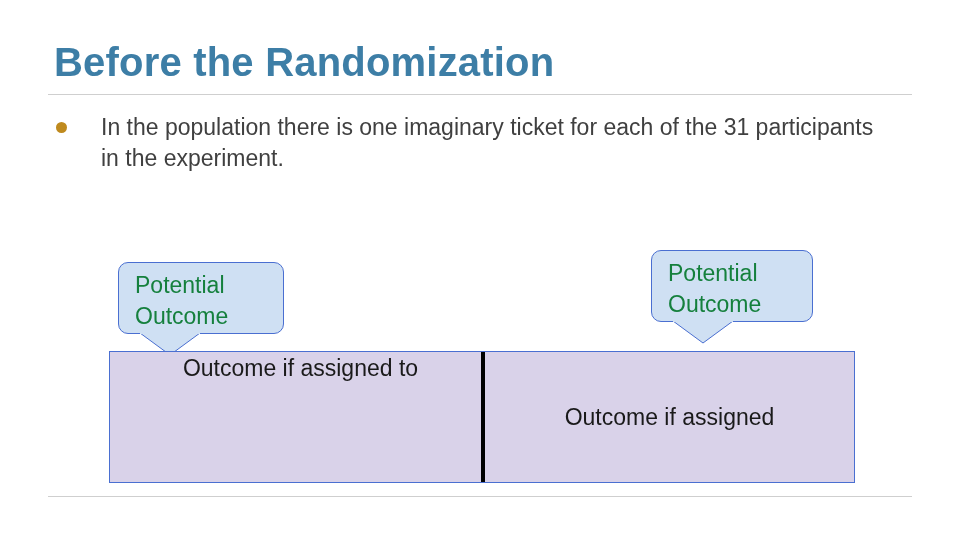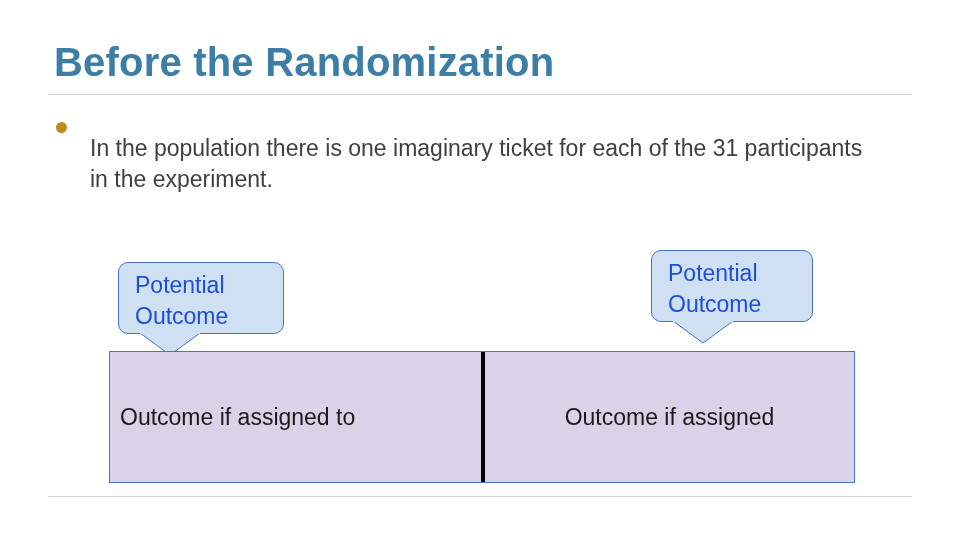--- a/index.html
+++ b/index.html
@@ -48,21 +48,20 @@
   #bullet-list {
     position: absolute;
     left: 56px;
     top: 112px;
     width: 860px;
   }
   .bullet-row {
     display: flex;
     align-items: flex-start;
     margin-bottom: 2px;
-    flex-direction: column;
   }
   .bullet-dot {
     flex: 0 0 auto;
     width: 11px;
     height: 11px;
     border-radius: 50%;
     background: #bf8a1e;
     margin-top: 10px;
     margin-right: 0;
   }
@@ -82,21 +81,20 @@
     width: 746px;
     height: 132px;
     border: 1px solid #4a6fd1;
     background: #d9d2e9;
     box-sizing: border-box;
     display: flex;
   }
   .ticket-cell {
     box-sizing: border-box;
     display: flex;
-    flex-direction: column;
     justify-content: center;
     font-size: 23px;
     line-height: 33px;
     color: #1a1a1a;
   }
   #ticket-cell-treatment {
     width: 371px;
     padding-left: 10px;
     text-align: left;
     align-items: flex-start;
@@ -114,21 +112,21 @@
 
   
   .callout {
     position: absolute;
     box-sizing: border-box;
     background: #cfe0f3;
     border: 1px solid #4a6fd1;
     border-radius: 10px;
     font-size: 23px;
     line-height: 31px;
-    color: #1d4ed8;
+    color: #15803d;
     padding: 7px 14px 8px 16px;
   }
   #callout-left {
     left: 118px;
     top: 262px;
     width: 166px;
     height: 72px;
   }
   #callout-right {
     left: 651px;

